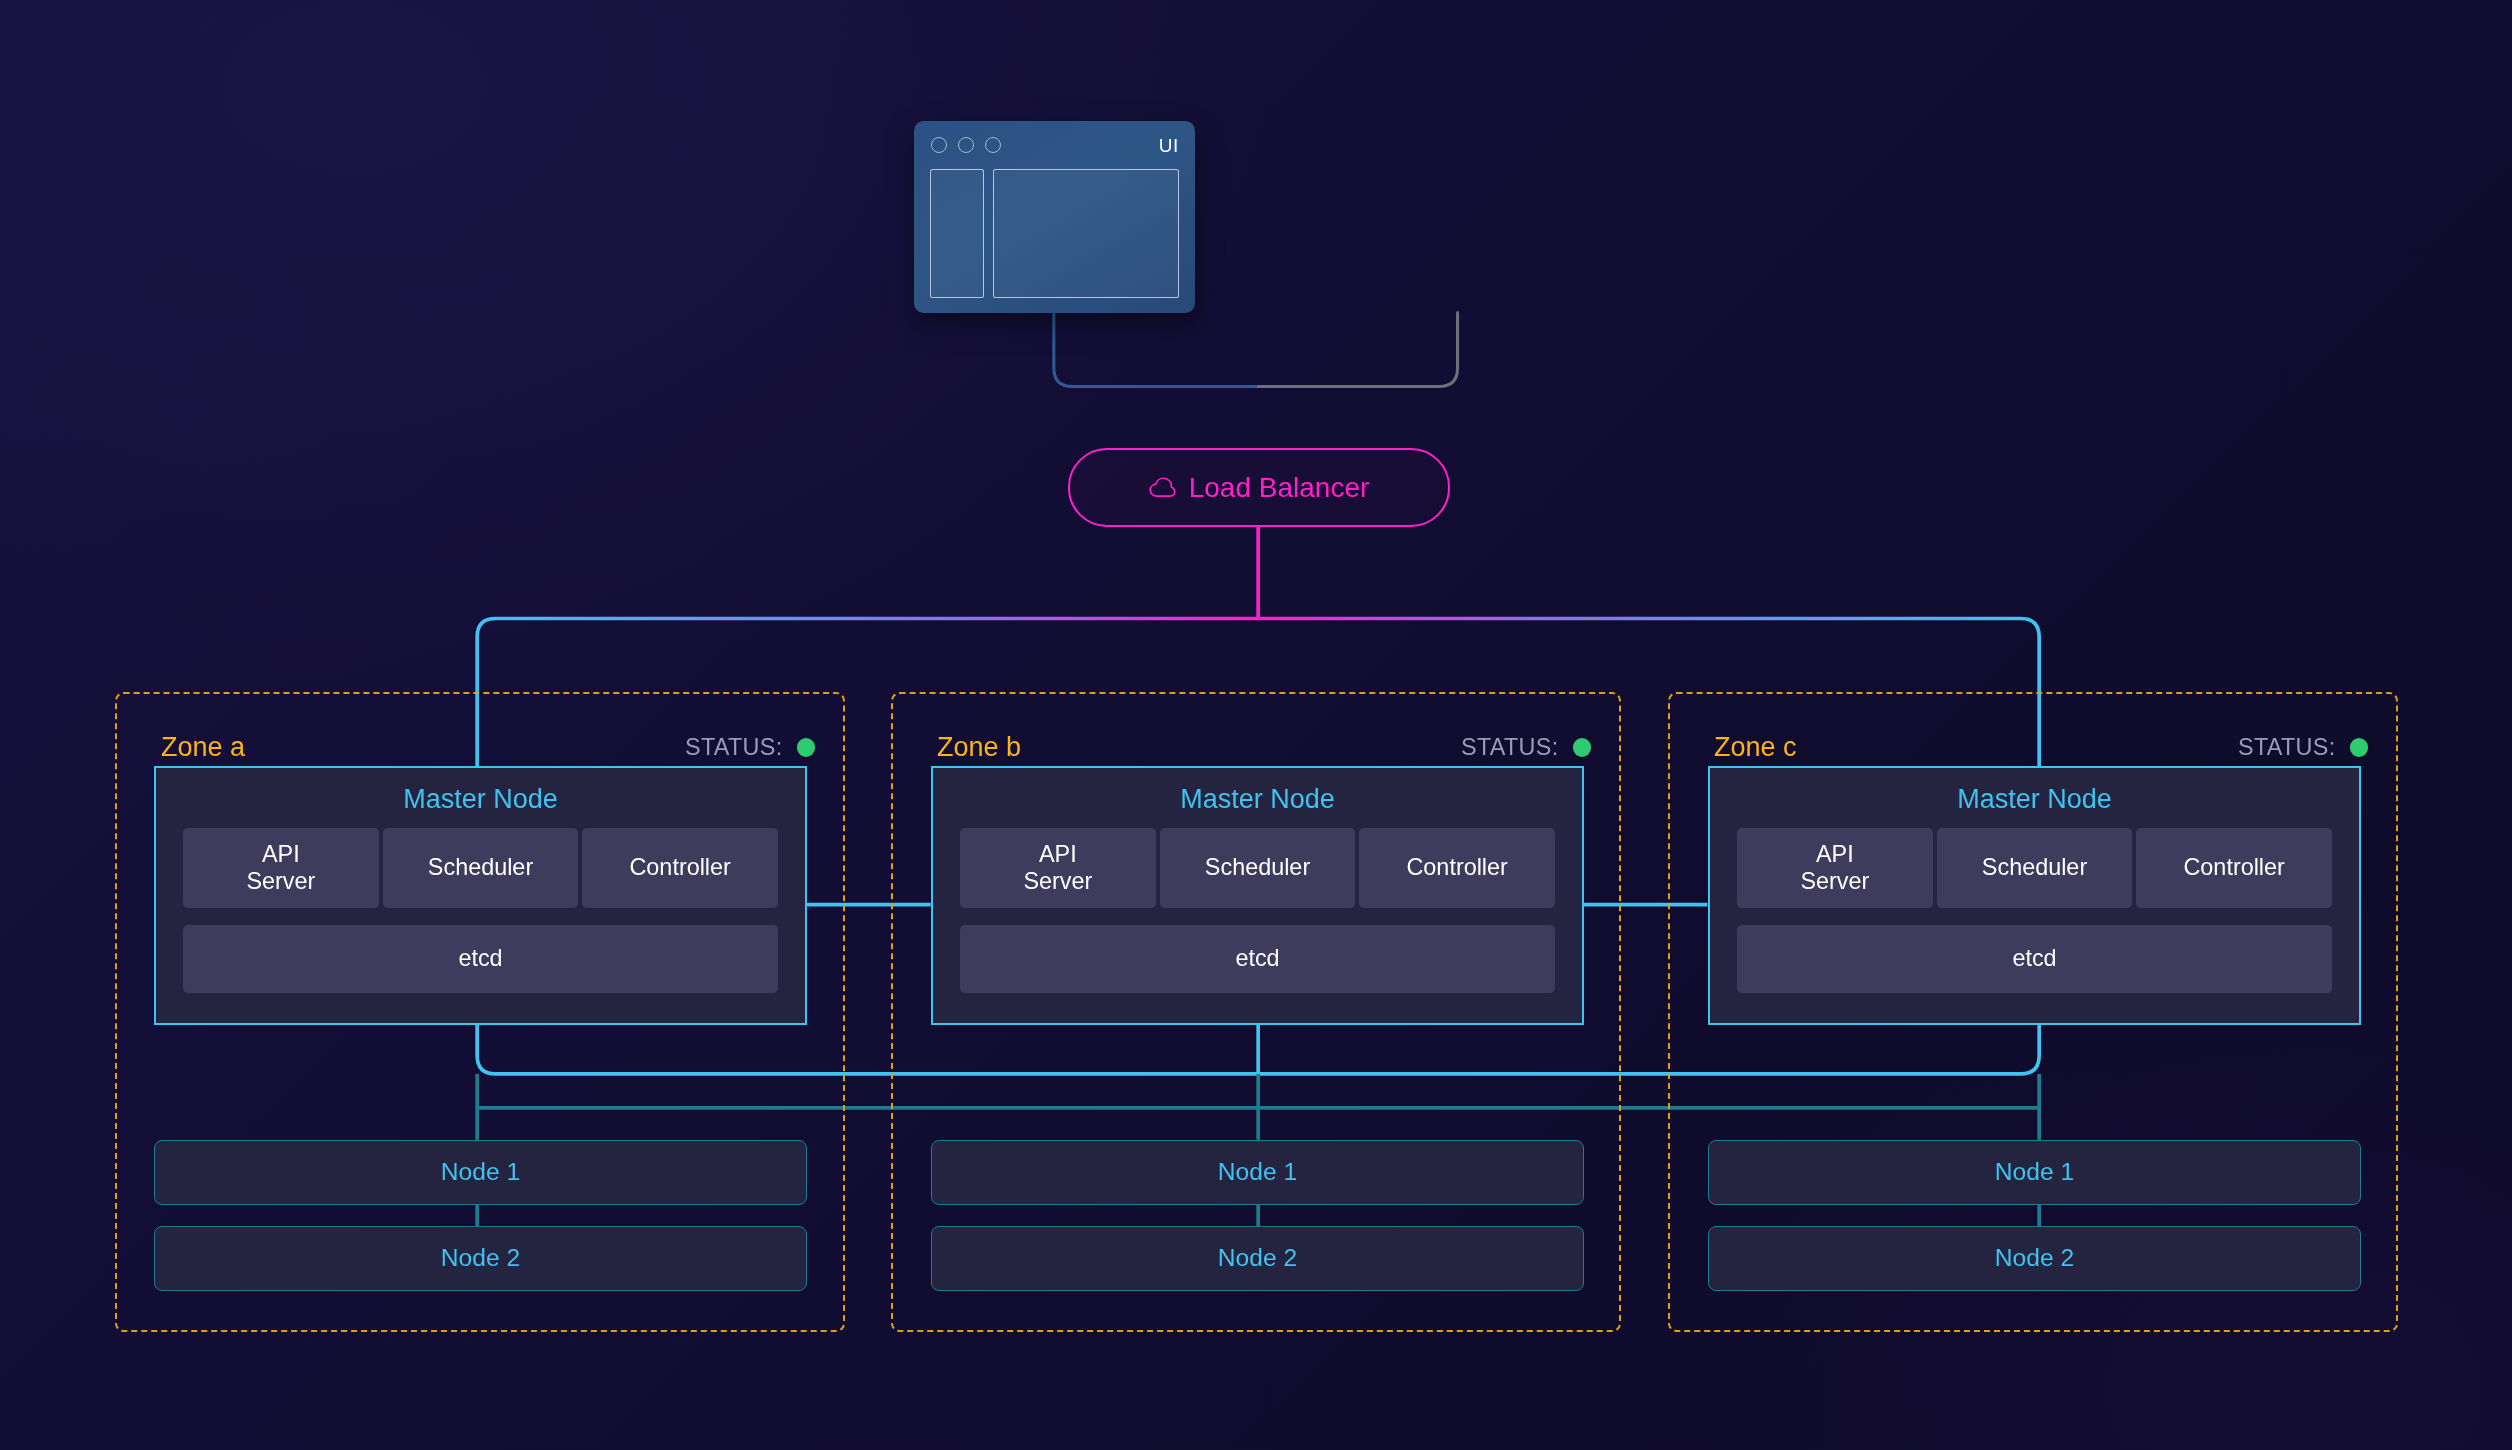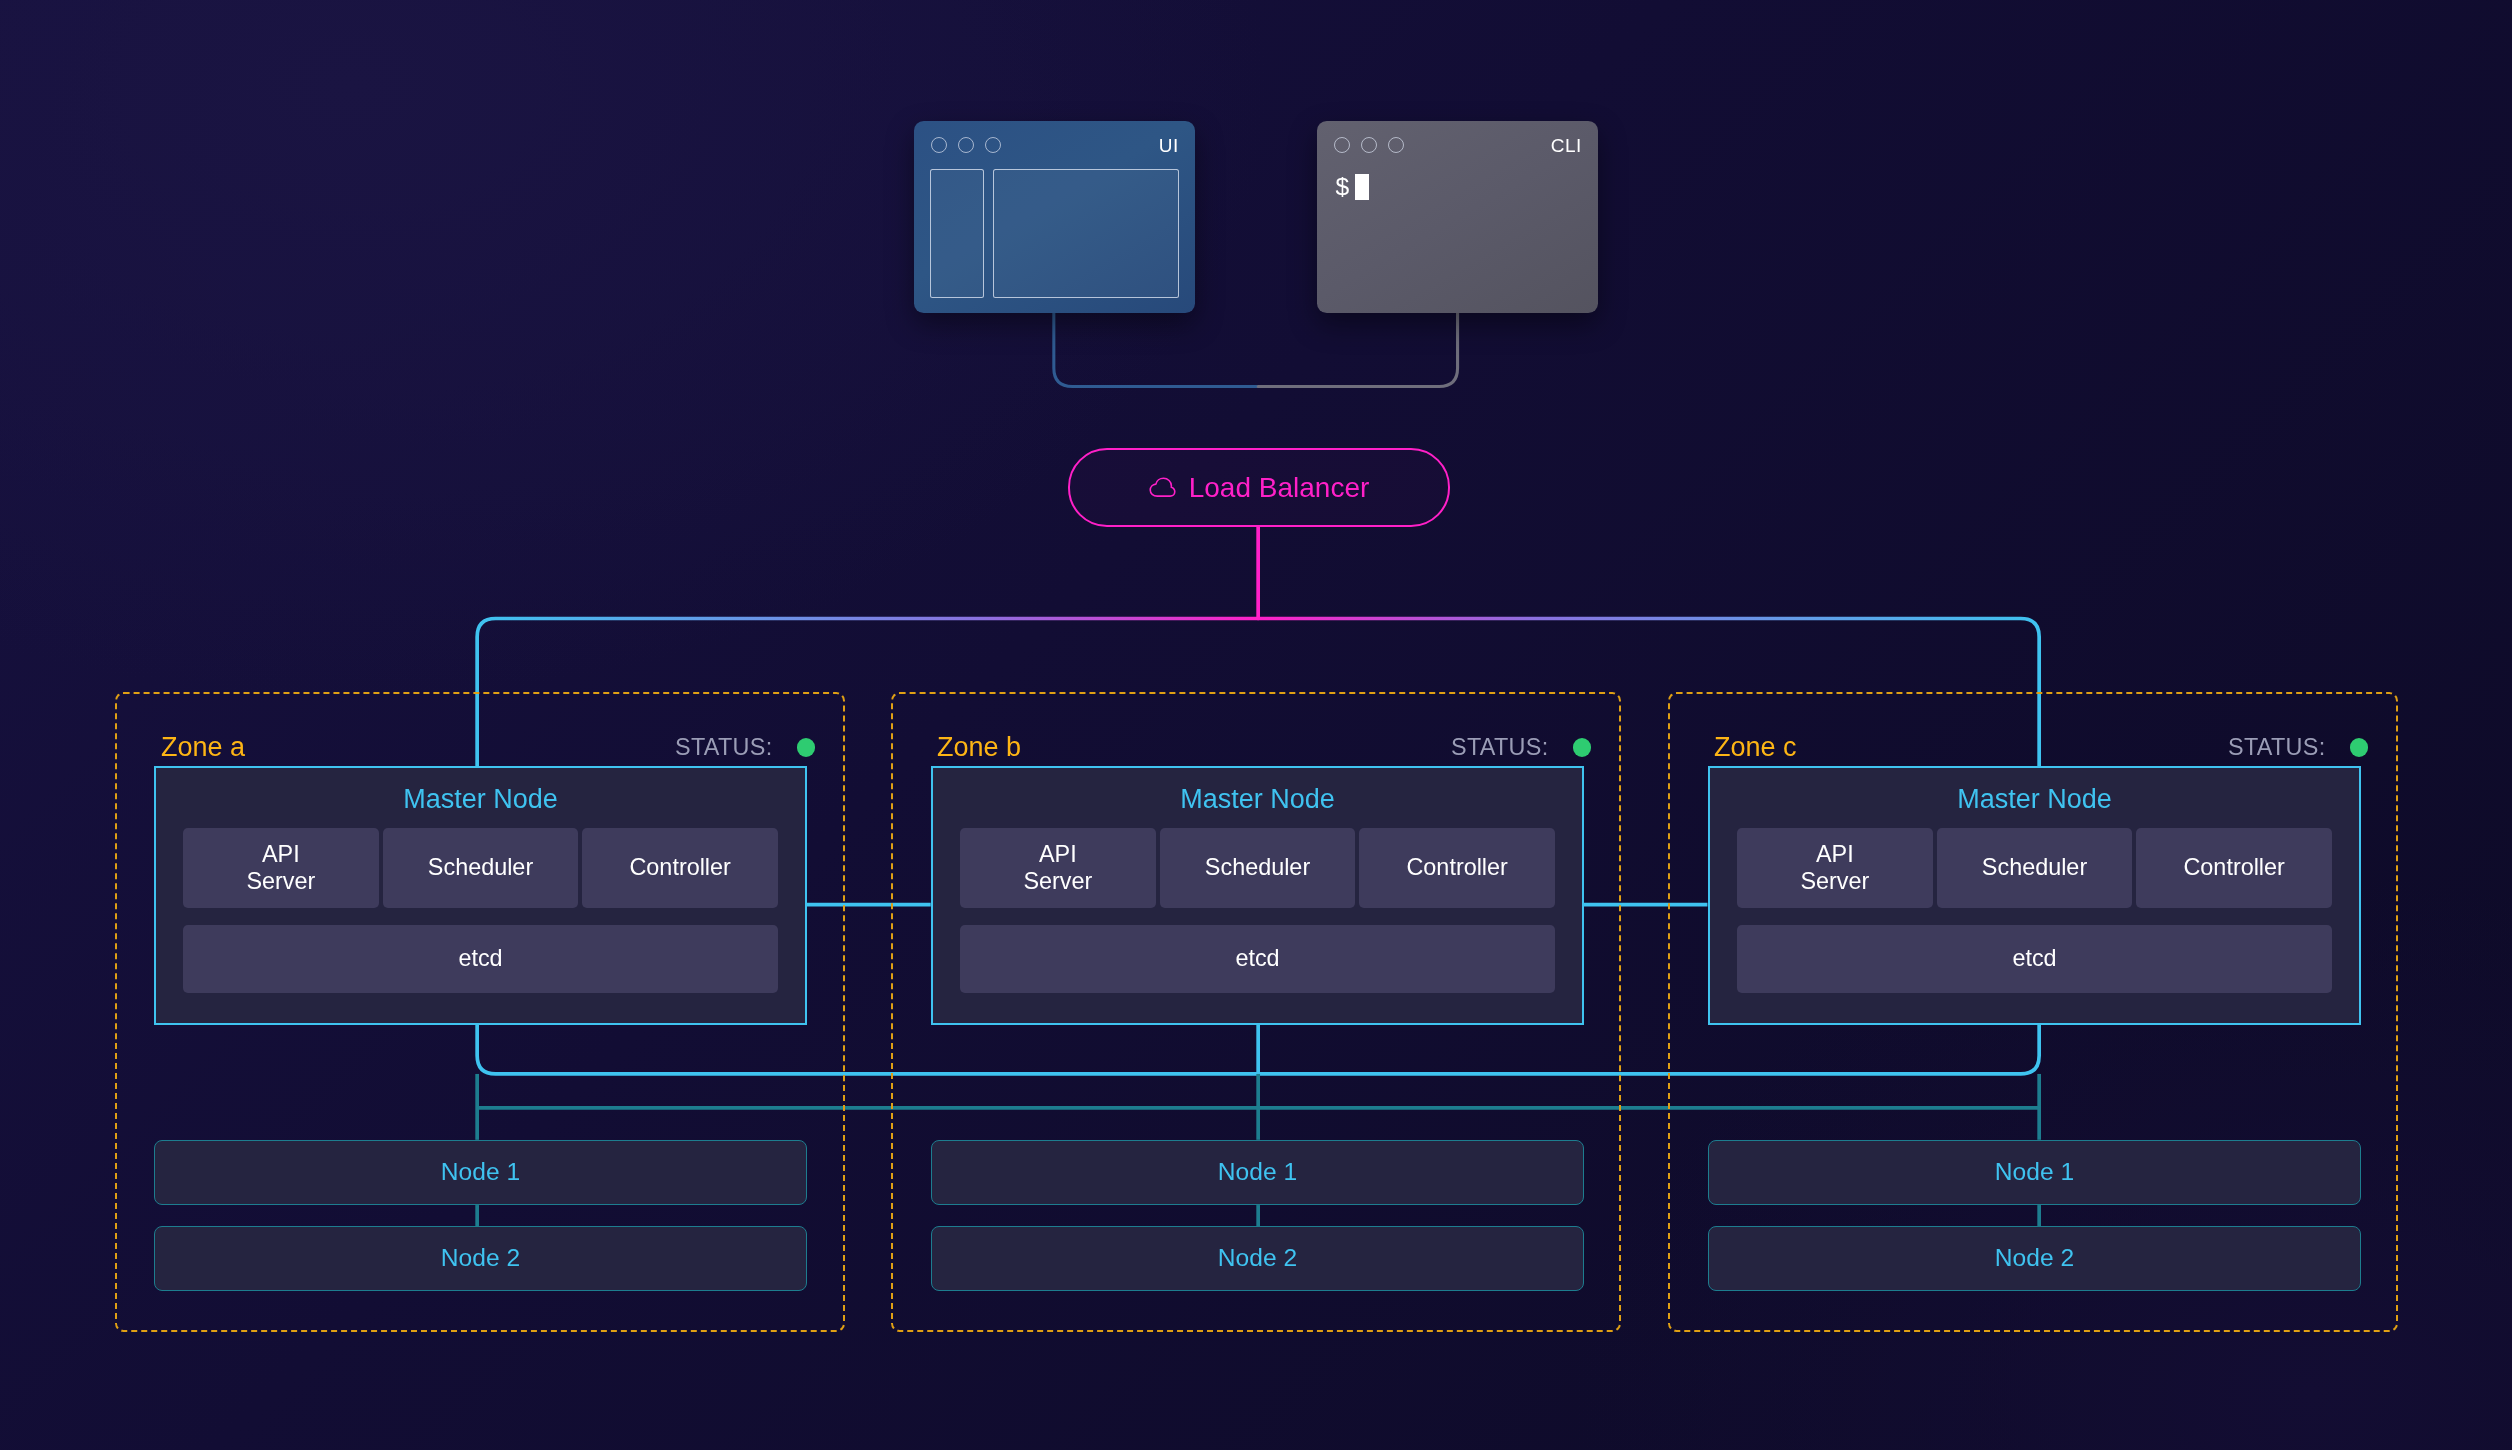--- a/index.html
+++ b/index.html
@@ -83,21 +83,21 @@
   .zone-a { left:115px;  width:730px; }
   .zone-b { left:891px; width:730px; }
   .zone-c { left:1668px; width:730px; }
 
   .zone-head {
     position:absolute; left:0; top:32px; width:100%; height:43px;
     display:flex; align-items:center; justify-content:space-between;
     padding:0 28px 0 44px;
   }
   .zone-name { color:#fdb515; font-size:27px; line-height:1; }
-  .zone-status { display:flex; align-items:center; gap:24px; }
+  .zone-status { display:flex; align-items:center; gap:14px; }
   .zone-status-label {
     color:#9b9db6; font-size:23.4px; letter-spacing:0.3px; line-height:1;
   }
   .zone-status-dot {
     width:18.5px; height:18.5px; border-radius:50%; background:#2ecc71;
   }
 
   
   .master {
     position:absolute; top:766px; height:259px;
@@ -208,36 +208,20 @@
         <span class="win-dot"></span>
       </div>
       <span class="win-label">UI</span>
     </div>
     <div class="ui-panes">
       <div class="ui-pane ui-pane-side"></div>
       <div class="ui-pane ui-pane-main"></div>
     </div>
   </div>
 
-  <div class="client-win win-cli">
-    <div class="win-titlebar">
-      <div class="win-dots">
-        <span class="win-dot"></span>
-        <span class="win-dot"></span>
-        <span class="win-dot"></span>
-      </div>
-      <span class="win-label">CLI</span>
-    </div>
-    <div class="cli-body">
-      <div class="cli-line">
-        <span class="cli-prompt">$</span>
-        <span class="cli-cursor"></span>
-      </div>
-    </div>
-  </div>
 
   <div class="lb">
     <span class="lb-icon">
       <svg width="27" height="21" viewBox="0 0 44 34" fill="none">
         <path d="M13.5 31 C6.6 31 2 26.6 2 21.2 C2 16.2 6 12 11.2 11.5
                  C12.4 5.9 17.5 2 23.6 2 C30.7 2 36.5 7.6 36.5 14.5
                  C36.5 15.2 36.4 15.9 36.3 16.6
                  C39.9 17.7 42 20.7 42 24 C42 28 38.6 31 34.5 31 Z" stroke="#ff20c8" stroke-width="2.6" stroke-linejoin="round"></path>
       </svg>
     </span>

